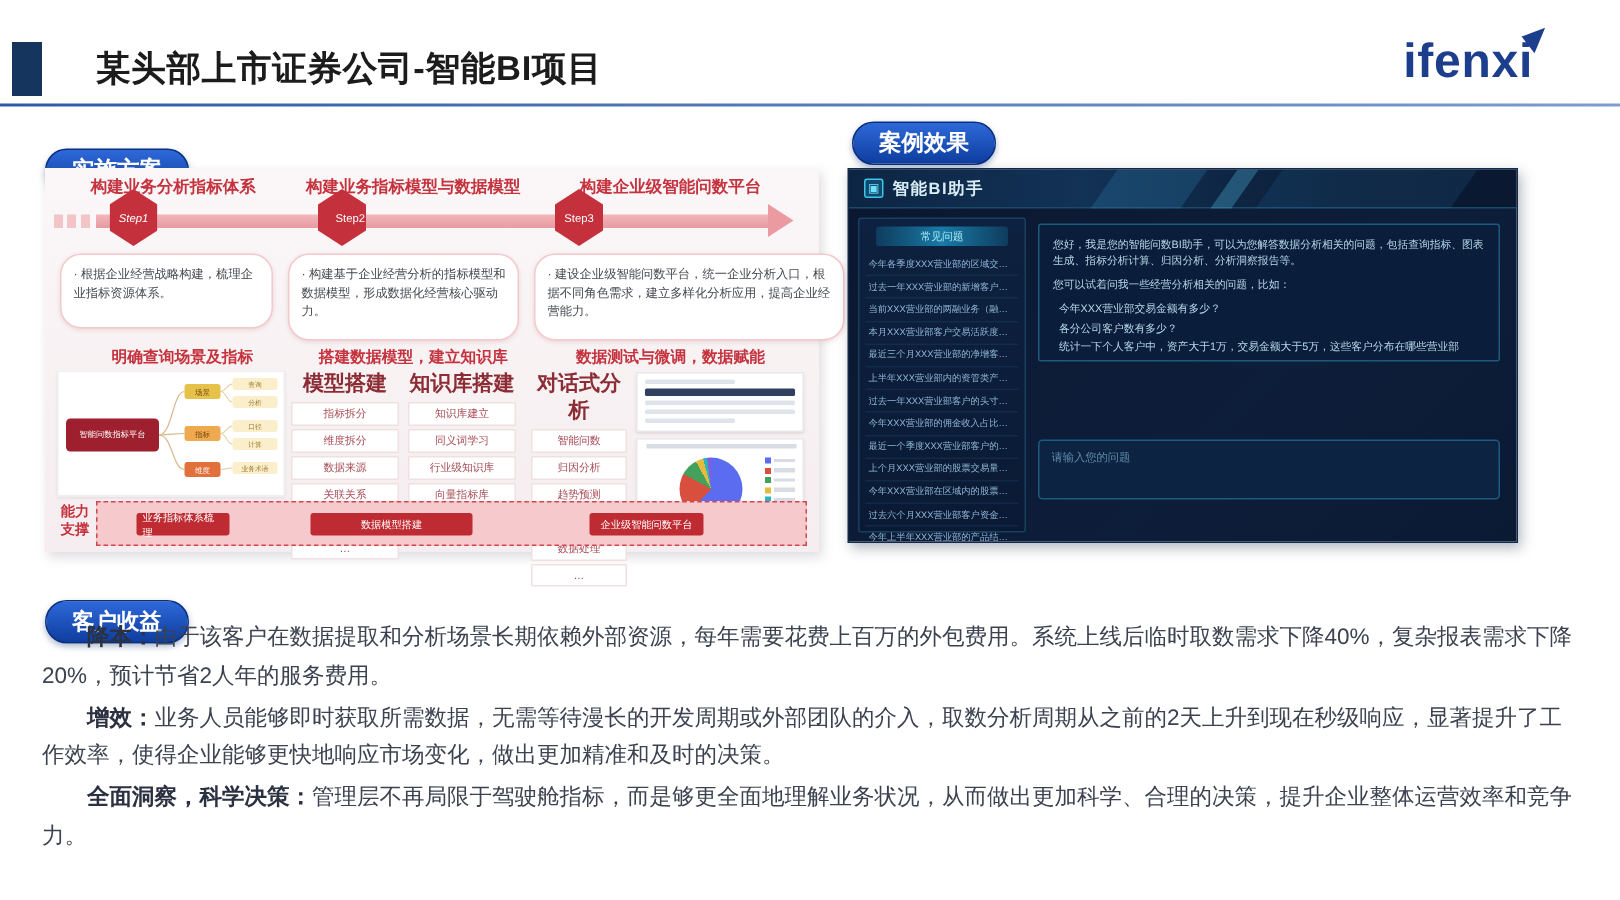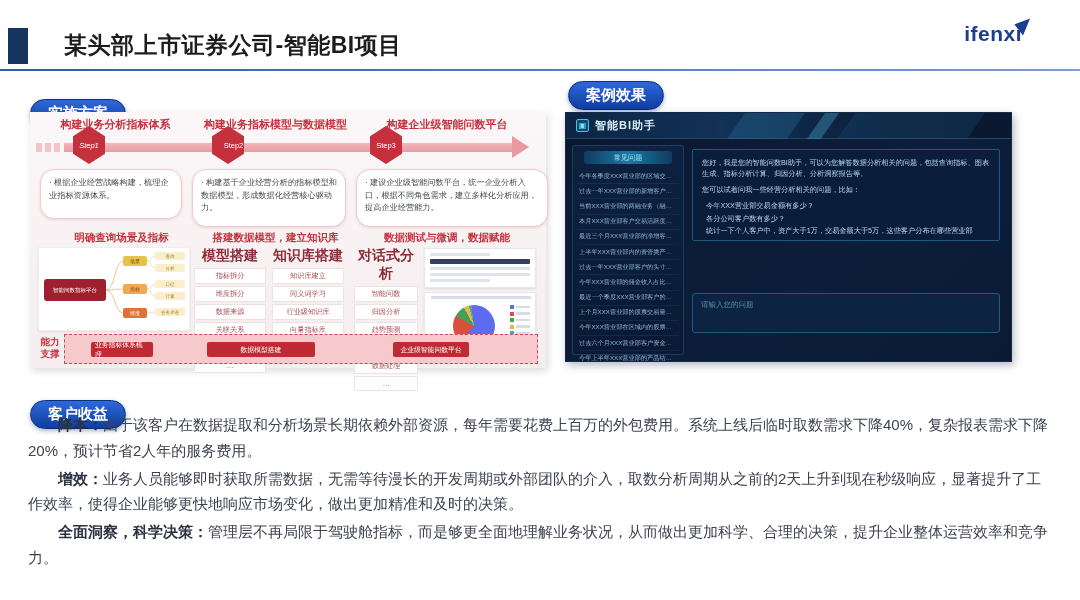--- a/index.html
+++ b/index.html
@@ -2,21 +2,21 @@
 <html><head>
 <meta charset="utf-8">
 <style>
   html,body{margin:0;padding:0;background:#eef0f4;}
   *{box-sizing:border-box;font-family:"Liberation Sans","DejaVu Sans",sans-serif;}
   #slide{position:relative;width:1080px;height:600px;background:#ffffff;overflow:hidden;margin:0 auto;}
 
   
   .accent-square{position:absolute;left:8px;top:28px;width:20px;height:36px;background:#16355e;}
   .page-title{position:absolute;left:64px;top:30px;font-size:23px;font-weight:bold;color:#1c1c1c;letter-spacing:.5px;}
-  .logo{position:absolute;right:58px;top:22px;font-size:21px;font-weight:bold;color:#1c3e8c;letter-spacing:.5px;}
+  .logo{position:absolute;right:58px;top:22px;font-size:32px;font-weight:bold;color:#1c3e8c;letter-spacing:.5px;}
   .logo-arrow{position:absolute;right:47px;top:18px;width:0;height:0;border-left:16px solid #1c3e8c;border-top:5px solid transparent;border-bottom:9px solid transparent;transform:rotate(-38deg);}
   .divider{position:absolute;left:0;top:69px;width:1080px;height:2px;background:linear-gradient(90deg,#2f5aa8,#7d9cd2);}
 
   
   .pill{position:absolute;padding:4px 17px;border-radius:16px;background:linear-gradient(180deg,#2e68d9,#0e3e9f);color:#fff;font-size:15px;font-weight:bold;border:1px solid #0a2f7d;box-shadow:0 2px 4px rgba(16,48,116,.35);}
   #pill-impl{left:30px;top:99px;}
   #pill-case{left:568px;top:81px;}
   #pill-benefit{left:30px;top:377px;margin-top:23px;}
 
   
@@ -25,21 +25,21 @@
   #colh1{left:8px;width:155px;} #colh2{left:158px;width:175px;} #colh3{left:332px;width:170px;}
   .timeline{position:absolute;left:34px;top:31px;width:448px;height:9px;background:linear-gradient(180deg,#f2b6bb,#e79aa1);}
   .timeline-dashes{position:absolute;left:6px;top:31px;width:26px;height:9px;background:repeating-linear-gradient(90deg,#f2c3c7 0 6px,transparent 6px 9px);}
   .timeline-arrow{position:absolute;left:482px;top:24px;width:0;height:0;border-left:17px solid #eb9aa2;border-top:11px solid transparent;border-bottom:11px solid transparent;}
   .hex{position:absolute;top:14px;width:32px;height:38px;clip-path:polygon(50% 0,100% 27%,100% 73%,50% 100%,0 73%,0 27%);background:#c4313c;color:#fff;font-size:7.5px;display:flex;align-items:center;justify-content:center;}
   #hex1{left:43px;font-style:italic;} #hex2{left:182px;padding-left:11px;} #hex3{left:340px;}
   .step-card{position:absolute;top:57px;background:#fff;border:1px solid #f2c9cd;border-radius:14px;box-shadow:0 1px 3px rgba(200,120,120,.25);padding:7px 8px;font-size:8.2px;color:#45494f;line-height:1.55;}
   .step-card::before{content:"· ";color:#45494f;}
   #card1{left:10px;width:142px;height:50px;}
   #card2{left:162px;width:154px;height:58px;}
-  #card3{left:326px;width:192px;height:58px;}
+  #card3{left:326px;width:207px;height:58px;}
   .sub-h{position:absolute;top:119px;font-size:10.5px;font-weight:bold;color:#c5333e;text-align:center;}
   #subh1{left:14px;width:155px;} #subh2{left:158px;width:175px;} #subh3{left:332px;width:170px;}
 
   
   #mindmap{position:absolute;left:8px;top:135px;width:152px;height:84px;background:#fff;border:1px solid #eee;box-shadow:0 1px 2px rgba(0,0,0,.08);}
   .mm-root{position:absolute;left:5px;top:31px;width:62px;height:22px;background:#9e1f2e;border-radius:3px;color:#fff;font-size:5.5px;display:flex;align-items:center;justify-content:center;text-align:center;line-height:1.2;padding:1px;}
   .mm-branch{position:absolute;left:84px;width:24px;height:10px;border-radius:2px;color:#7a4a10;font-size:5px;display:flex;align-items:center;justify-content:center;}
   .mm-leaf{position:absolute;left:116px;width:30px;height:8px;background:#fbeecb;border-radius:2px;color:#9a7a30;font-size:4.5px;display:flex;align-items:center;justify-content:center;}
   #mm-svg{position:absolute;left:0;top:0;}
 

